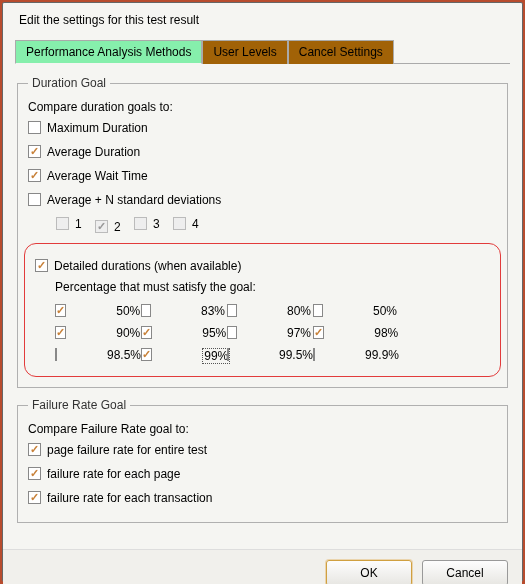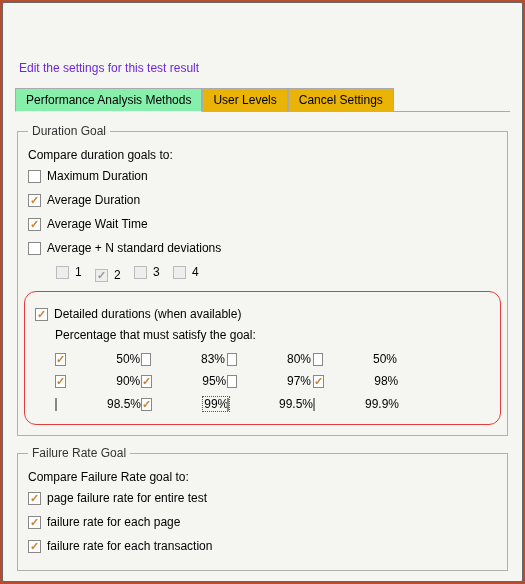--- a/index.html
+++ b/index.html
@@ -26,37 +26,36 @@
   padding: 10px 14px 6px 14px;
 }
 .title {
   font-weight: bold;
   font-size: 13px;
   color: #222;
   margin-bottom: 4px;
 }
 .subtitle {
   font-size: 12px;
-  color: #6d28d9;
+  color: #000000;
   padding-left: 2px;
-  margin-top: 48px;
 }
 .content {
   padding: 6px 12px 0 12px;
   flex: 1;
 }
 .tabs {
   display: flex;
   border-bottom: 1px solid #aaa;
 }
 .tab {
   padding: 4px 10px;
   border: 1px solid #aaa;
   border-bottom: none;
-  background: #eab308;
+  background: #a16207;
   margin-right: 0;
   position: relative;
   top: 1px;
   cursor: pointer;
 }
 .tab.active {
   background: #86efac;
   border-bottom: 1px solid #f5f5f2;
 }
 .tab-panel {
@@ -73,21 +72,21 @@
   padding: 8px 10px 10px 10px;
   margin: 6px -4px 0 -4px;
 }
 legend {
   padding: 0 4px;
   color: #333;
 }
 .row { margin: 4px 0; }
 .check {
   display: inline-flex;
-  align-items: center;
+  align-items: flex-start;
   margin: 3px 0;
   cursor: pointer;
 }
 .boxc {
   width: 13px; height: 13px;
   border: 1px solid #888;
   background: #fff;
   margin-right: 6px;
   display: inline-flex;
   align-items: center;

